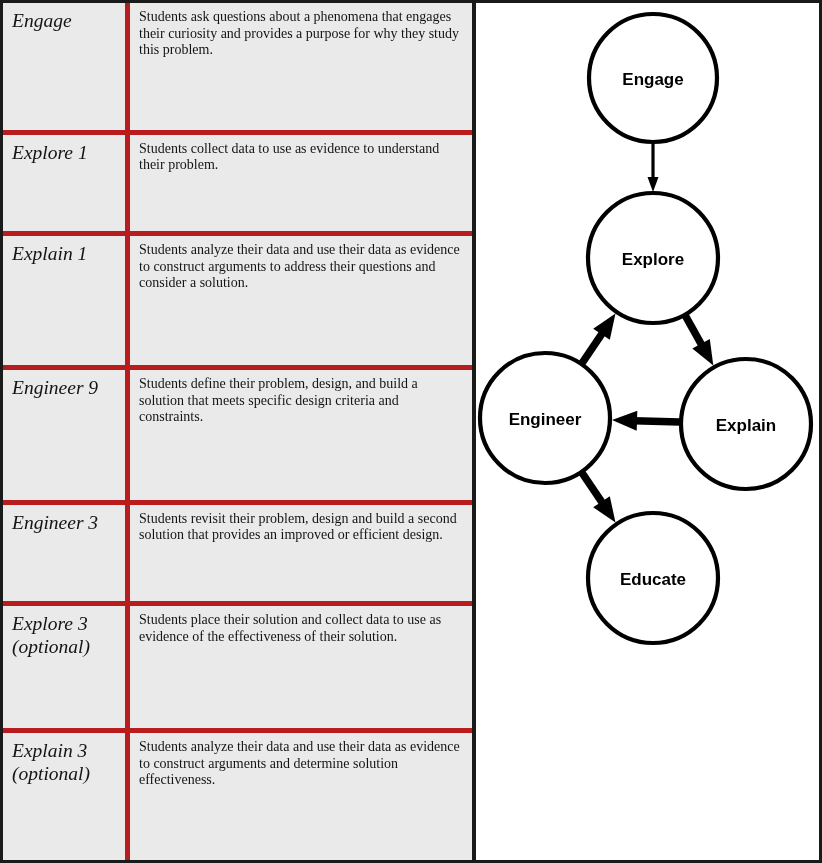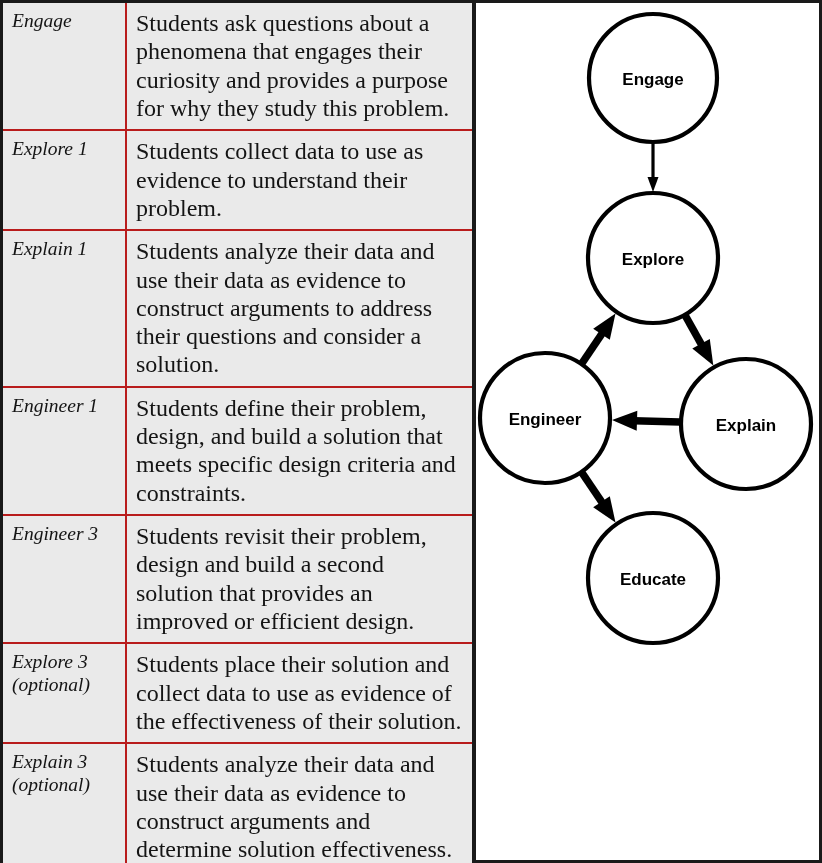--- a/index.html
+++ b/index.html
@@ -35,21 +35,21 @@
     background: #eaeaea;
   }
   table.phase-table {
     width: 100%;
     height: 100%;
     border-collapse: collapse;
     table-layout: fixed;
     background: #eaeaea;
   }
   table.phase-table td {
-    border: 2px solid #b91c1c;
+    border: 5px solid #b91c1c;
     vertical-align: top;
     background: #eaeaea;
     padding: 6px 9px 7px 9px;
     line-height: 1.18;
   }
   table.phase-table tr td:first-child {
     border-left: none;
   }
   table.phase-table tr td:last-child {
     border-right: none;
@@ -62,21 +62,21 @@
     margin-left: 20px;
   }
   td.phase-name {
     width: 104px;
     font-style: italic;
     font-size: 19.5px;
     color: #141414;
     padding-left: 11px;
   }
   td.phase-desc {
-    font-size: 24px;
+    font-size: 14px;
     color: #141414;
     padding-left: 11px;
     padding-right: 6px;
   }
 
   
   .diagram-panel {
     position: relative;
     width: 348px;
     height: 863px;
@@ -133,21 +133,21 @@
         </tr>
         <tr>
           <td class="phase-name">Explore 1</td>
           <td class="phase-desc">Students collect data to use as evidence to understand their problem.</td>
         </tr>
         <tr>
           <td class="phase-name">Explain 1</td>
           <td class="phase-desc">Students analyze their data and use their data as evidence to construct arguments to address their questions and consider a solution.</td>
         </tr>
         <tr>
-          <td class="phase-name">Engineer 1</td>
+          <td class="phase-name">Engineer 9</td>
           <td class="phase-desc">Students define their problem, design, and build a solution that meets specific design criteria and constraints.</td>
         </tr>
         <tr>
           <td class="phase-name">Engineer 3</td>
           <td class="phase-desc">Students revisit their problem, design and build a second solution that provides an improved or efficient design.</td>
         </tr>
         <tr>
           <td class="phase-name">Explore 3 (optional)</td>
           <td class="phase-desc">Students place their solution and collect data to use as evidence of the effectiveness of their solution.</td>
         </tr>

